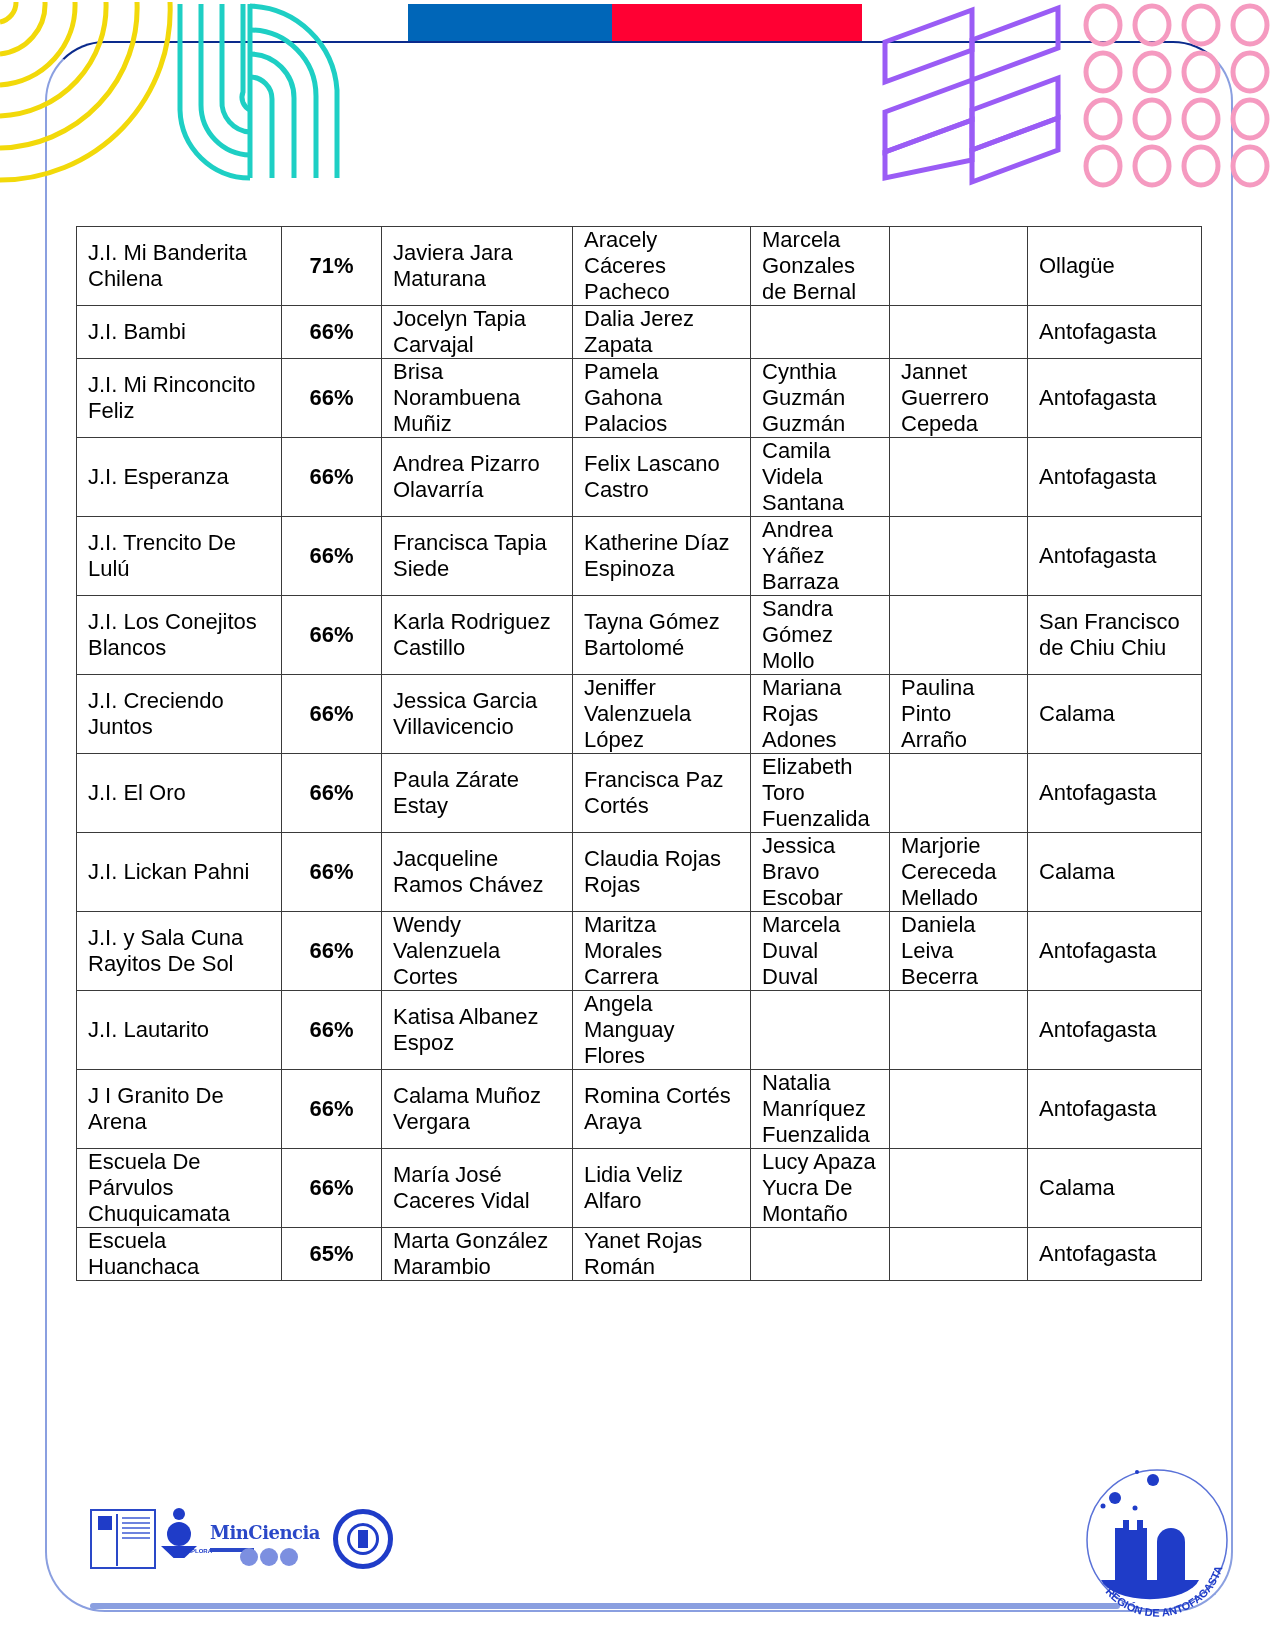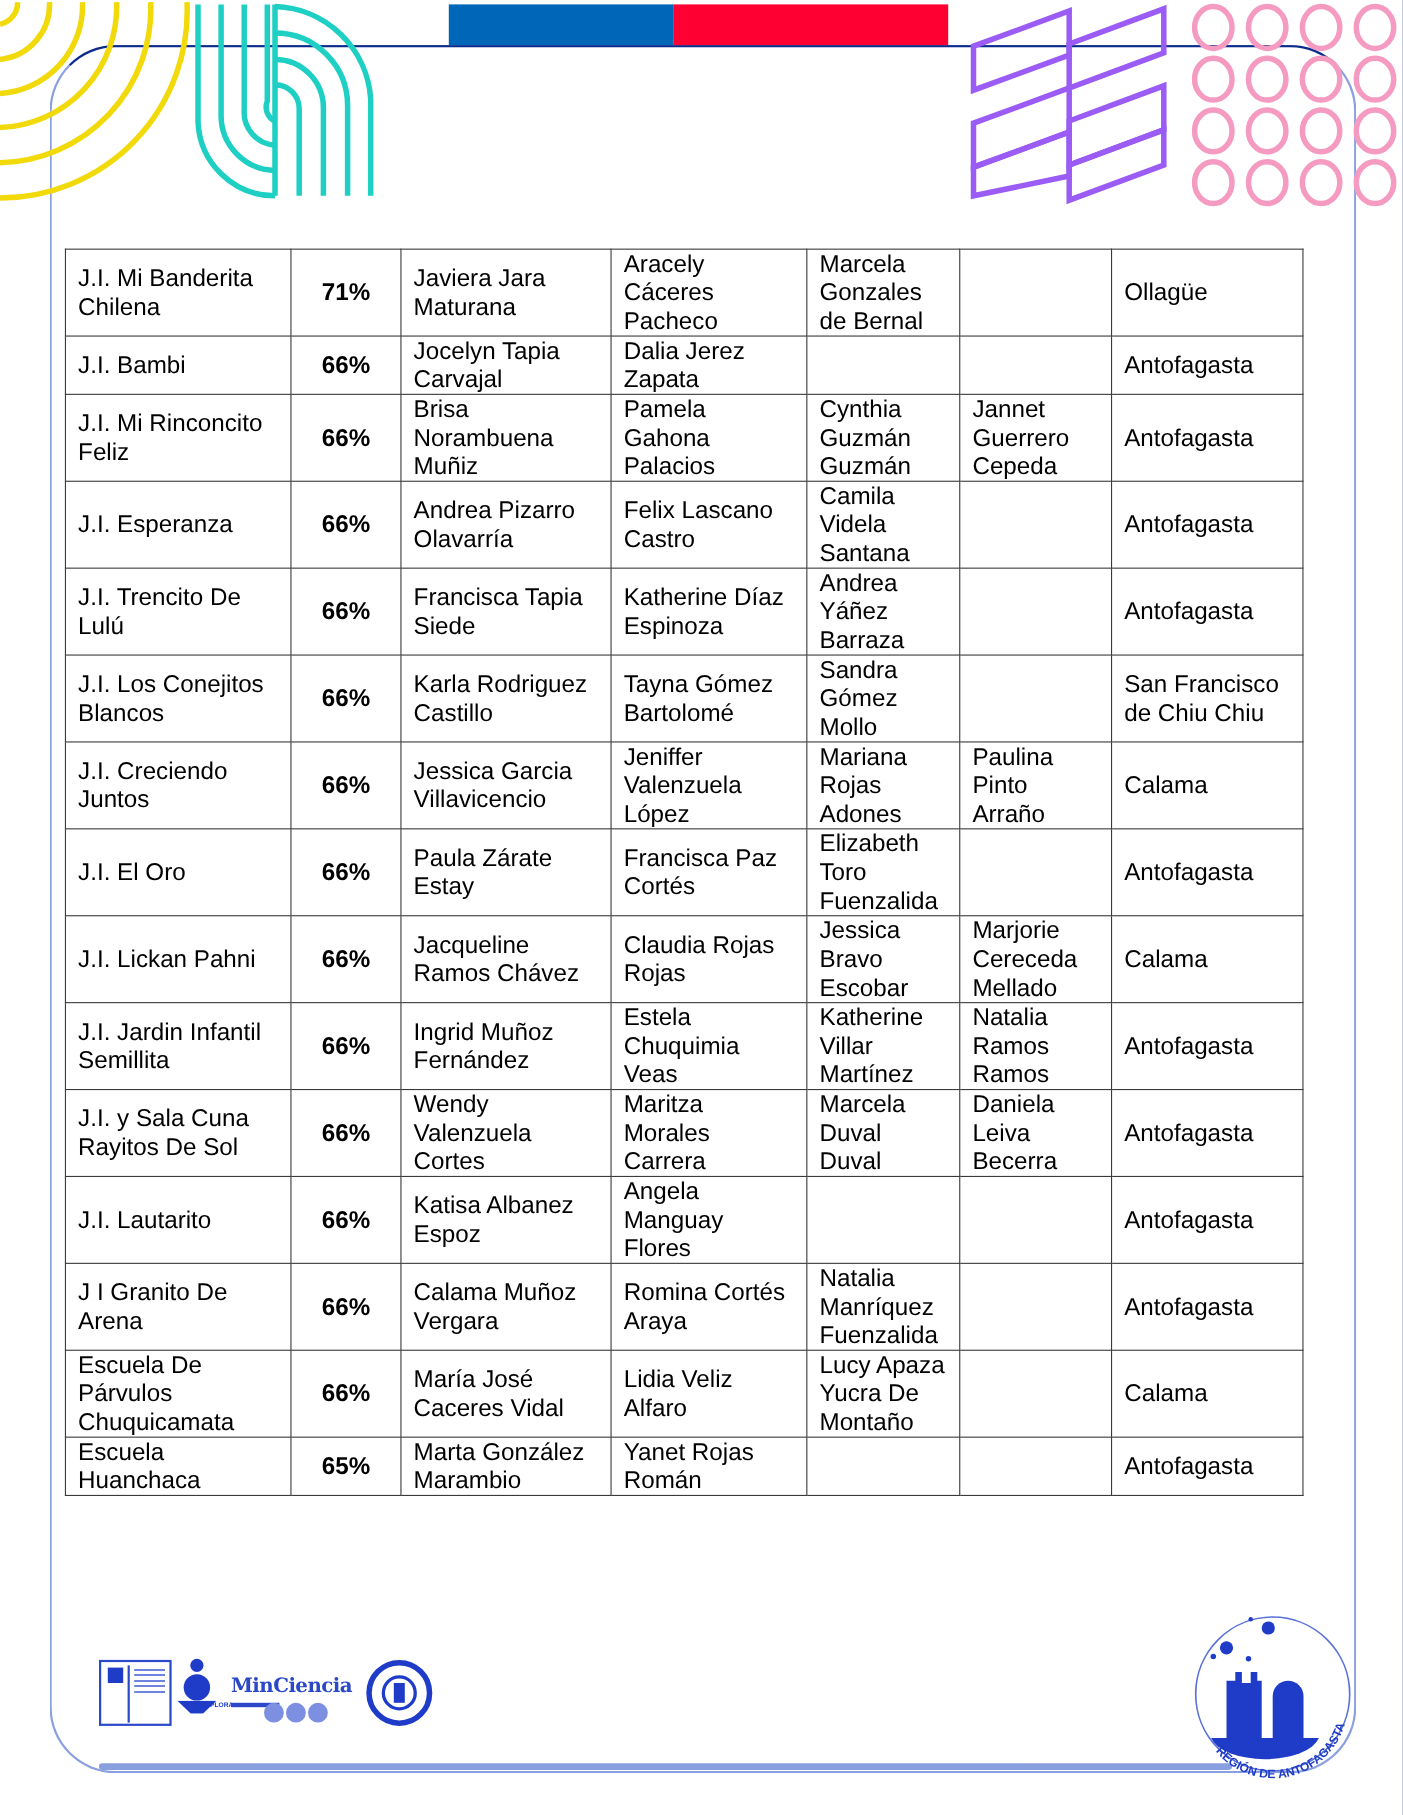--- a/index.html
+++ b/index.html
@@ -10,21 +10,21 @@
              border: 2px solid #8a9fe0; border-top-color: #0a2a8c; border-radius: 60px;
              box-sizing: border-box; }
     .frame-bottom-line { position: absolute; left: 90px; top: 1603px; width: 1030px; height: 6px;
              background: #8a9fe0; border-radius: 3px; }
 
     .flag-blue { position: absolute; left: 408px; top: 4px; width: 204px; height: 37px; background: #0066b8; }
     .flag-red  { position: absolute; left: 612px; top: 4px; width: 250px; height: 37px; background: #ff0033; }
 
     .deco { position: absolute; }
 
-    table.data { position: absolute; left: 59px; top: 226px; border-collapse: collapse;
+    table.data { position: absolute; left: 76px; top: 226px; border-collapse: collapse;
                  table-layout: fixed; width: 1125px; }
     table.data td { border: 1.5px solid #3a3a3a; padding: 0 11px; font-size: 22px; line-height: 26px;
                     vertical-align: middle; text-align: left; }
     table.data td.pct { text-align: center; font-weight: bold; }
     col.c1 { width: 205px; } col.c2 { width: 100px; } col.c3 { width: 191px; }
     col.c4 { width: 178px; } col.c5 { width: 139px; } col.c6 { width: 138px; } col.c7 { width: 174px; }
 
     .logos { position: absolute; left: 90px; top: 1508px; display: flex; align-items: center; gap: 3px; }
     .logo-ministerio { width: 66px; height: 60px; border: 2px solid #2a48c8; position: relative; box-sizing: border-box; }
     .logo-ministerio .shield { position: absolute; left: 6px; top: 5px; width: 14px; height: 14px; background: #1f3cc8; }
@@ -201,29 +201,20 @@
         <td>Antofagasta</td>
       </tr>
       <tr style="height: 76px;">
         <td>J.I. Lickan Pahni</td>
         <td class="pct">66%</td>
         <td>Jacqueline Ramos Chávez</td>
         <td>Claudia Rojas Rojas</td>
         <td>Jessica Bravo Escobar</td>
         <td>Marjorie Cereceda Mellado</td>
         <td>Calama</td>
-      </tr>
-      <tr style="height: 76px;">
-        <td>J.I. Jardin Infantil Semillita</td>
-        <td class="pct">66%</td>
-        <td>Ingrid Muñoz Fernández</td>
-        <td>Estela Chuquimia Veas</td>
-        <td>Katherine Villar Martínez</td>
-        <td>Natalia Ramos Ramos</td>
-        <td>Antofagasta</td>
       </tr>
       <tr style="height: 76px;">
         <td>J.I. y Sala Cuna Rayitos De Sol</td>
         <td class="pct">66%</td>
         <td>Wendy Valenzuela Cortes</td>
         <td>Maritza Morales Carrera</td>
         <td>Marcela Duval Duval</td>
         <td>Daniela Leiva Becerra</td>
         <td>Antofagasta</td>
       </tr>

